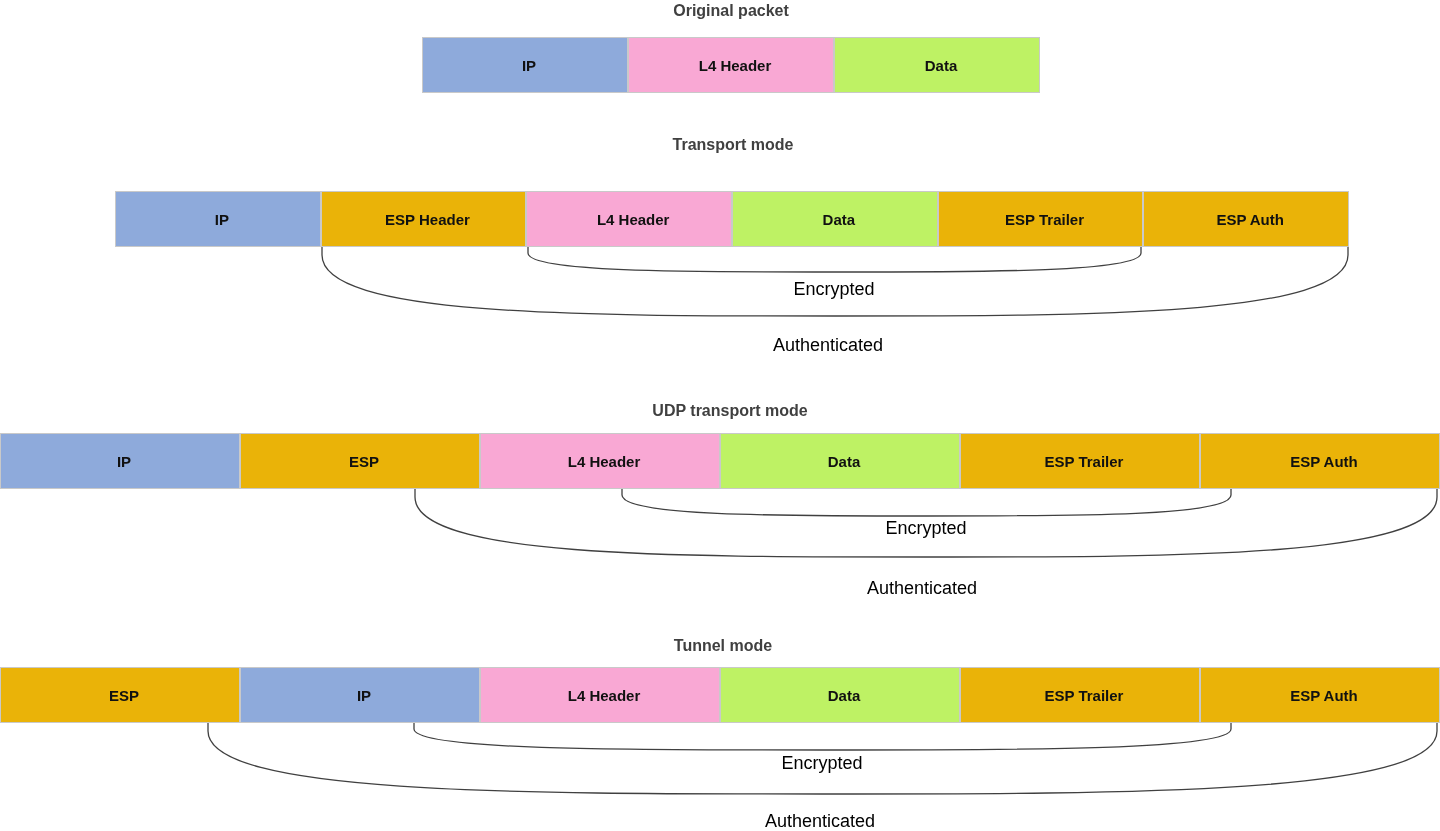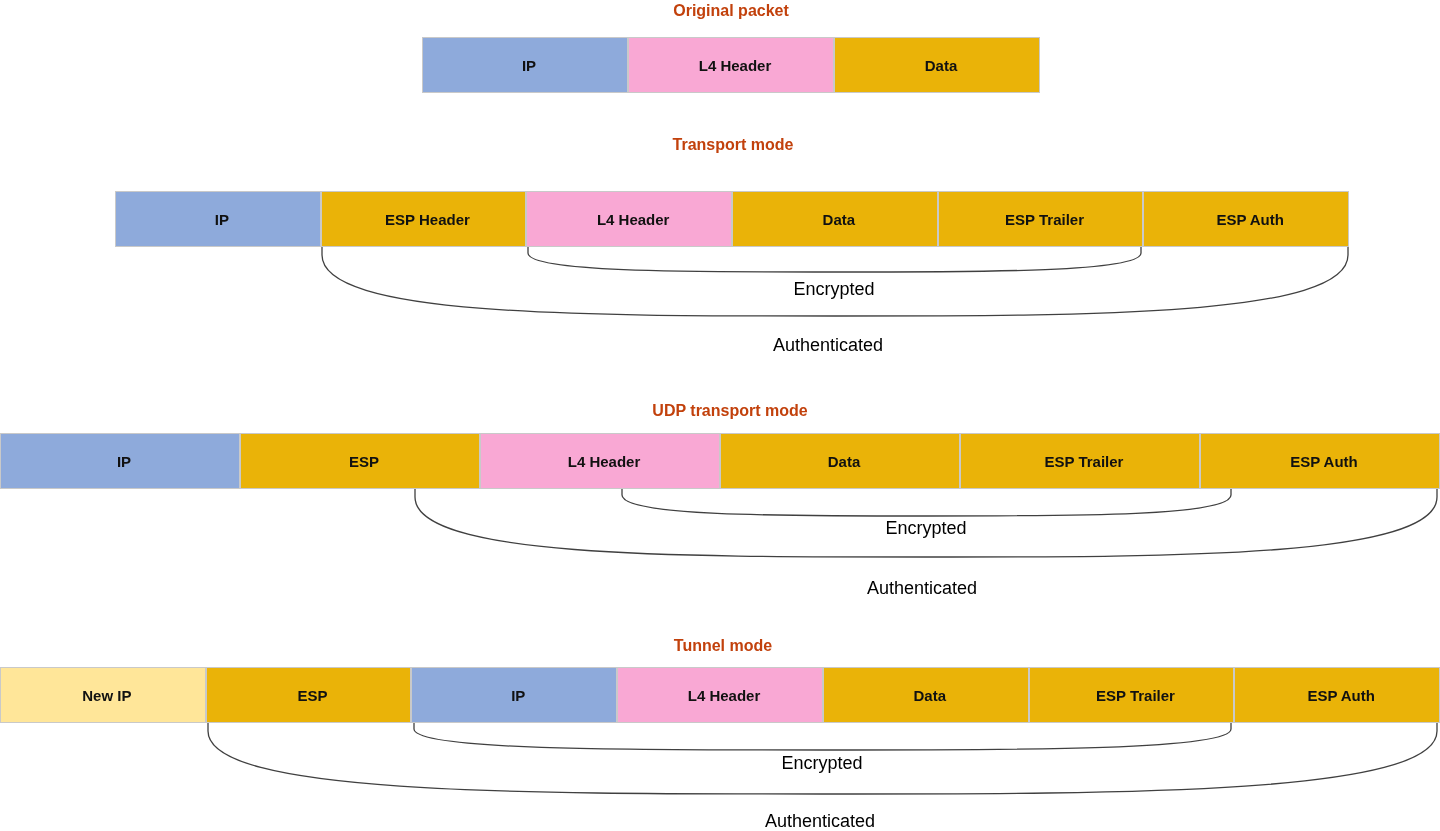--- a/index.html
+++ b/index.html
@@ -11,21 +11,21 @@
     font-family:"Liberation Sans", sans-serif;
     color:#000;
     overflow:hidden;
   }
   .section-title{
     position:absolute;
     transform:translateX(-50%);
     font-size:16px;
     font-weight:700;
     white-space:nowrap;
-    color:#c2410c;
+    color:#404040;
   }
   .row{
     position:absolute;
     display:flex;
     height:56px;
   }
   .box{
     flex:1 1 0;
     display:flex;
     align-items:center;
@@ -34,21 +34,21 @@
     font-weight:700;
     color:#111;
     border:1px solid #c9c9c9;
     box-sizing:border-box;
     white-space:nowrap;
     padding-left:8px;
   }
   .c-ip   {background:#8eaadb;}
   .c-esp  {background:#eab308;}
   .c-l4   {background:#f9a8d4;}
-  .c-data {background:#eab308;}
+  .c-data {background:#bef264;}
   .c-newip{background:#ffe699;}
   .brackets{
     position:absolute;
     left:0;top:0;
     width:1440px;height:831px;
     pointer-events:none;
   }
   .brackets path{
     fill:none;
     stroke:#404040;
@@ -103,21 +103,20 @@
     <div class="box c-l4">L4 Header</div>
     <div class="box c-data">Data</div>
     <div class="box c-esp">ESP Trailer</div>
     <div class="box c-esp">ESP Auth</div>
   </div>
   <div class="bracket-label" style="left:926px; top:518px;">Encrypted</div>
   <div class="bracket-label" style="left:922px; top:578px;">Authenticated</div>
 
   <div class="section-title" style="left:723px; top:637px;">Tunnel mode</div>
   <div class="row" style="left:0px; top:667px; width:1440px;">
-    <div class="box c-newip">New IP</div>
     <div class="box c-esp">ESP</div>
     <div class="box c-ip">IP</div>
     <div class="box c-l4">L4 Header</div>
     <div class="box c-data">Data</div>
     <div class="box c-esp">ESP Trailer</div>
     <div class="box c-esp">ESP Auth</div>
   </div>
   <div class="bracket-label" style="left:822px; top:753px;">Encrypted</div>
   <div class="bracket-label" style="left:820px; top:811px;">Authenticated</div>
 

